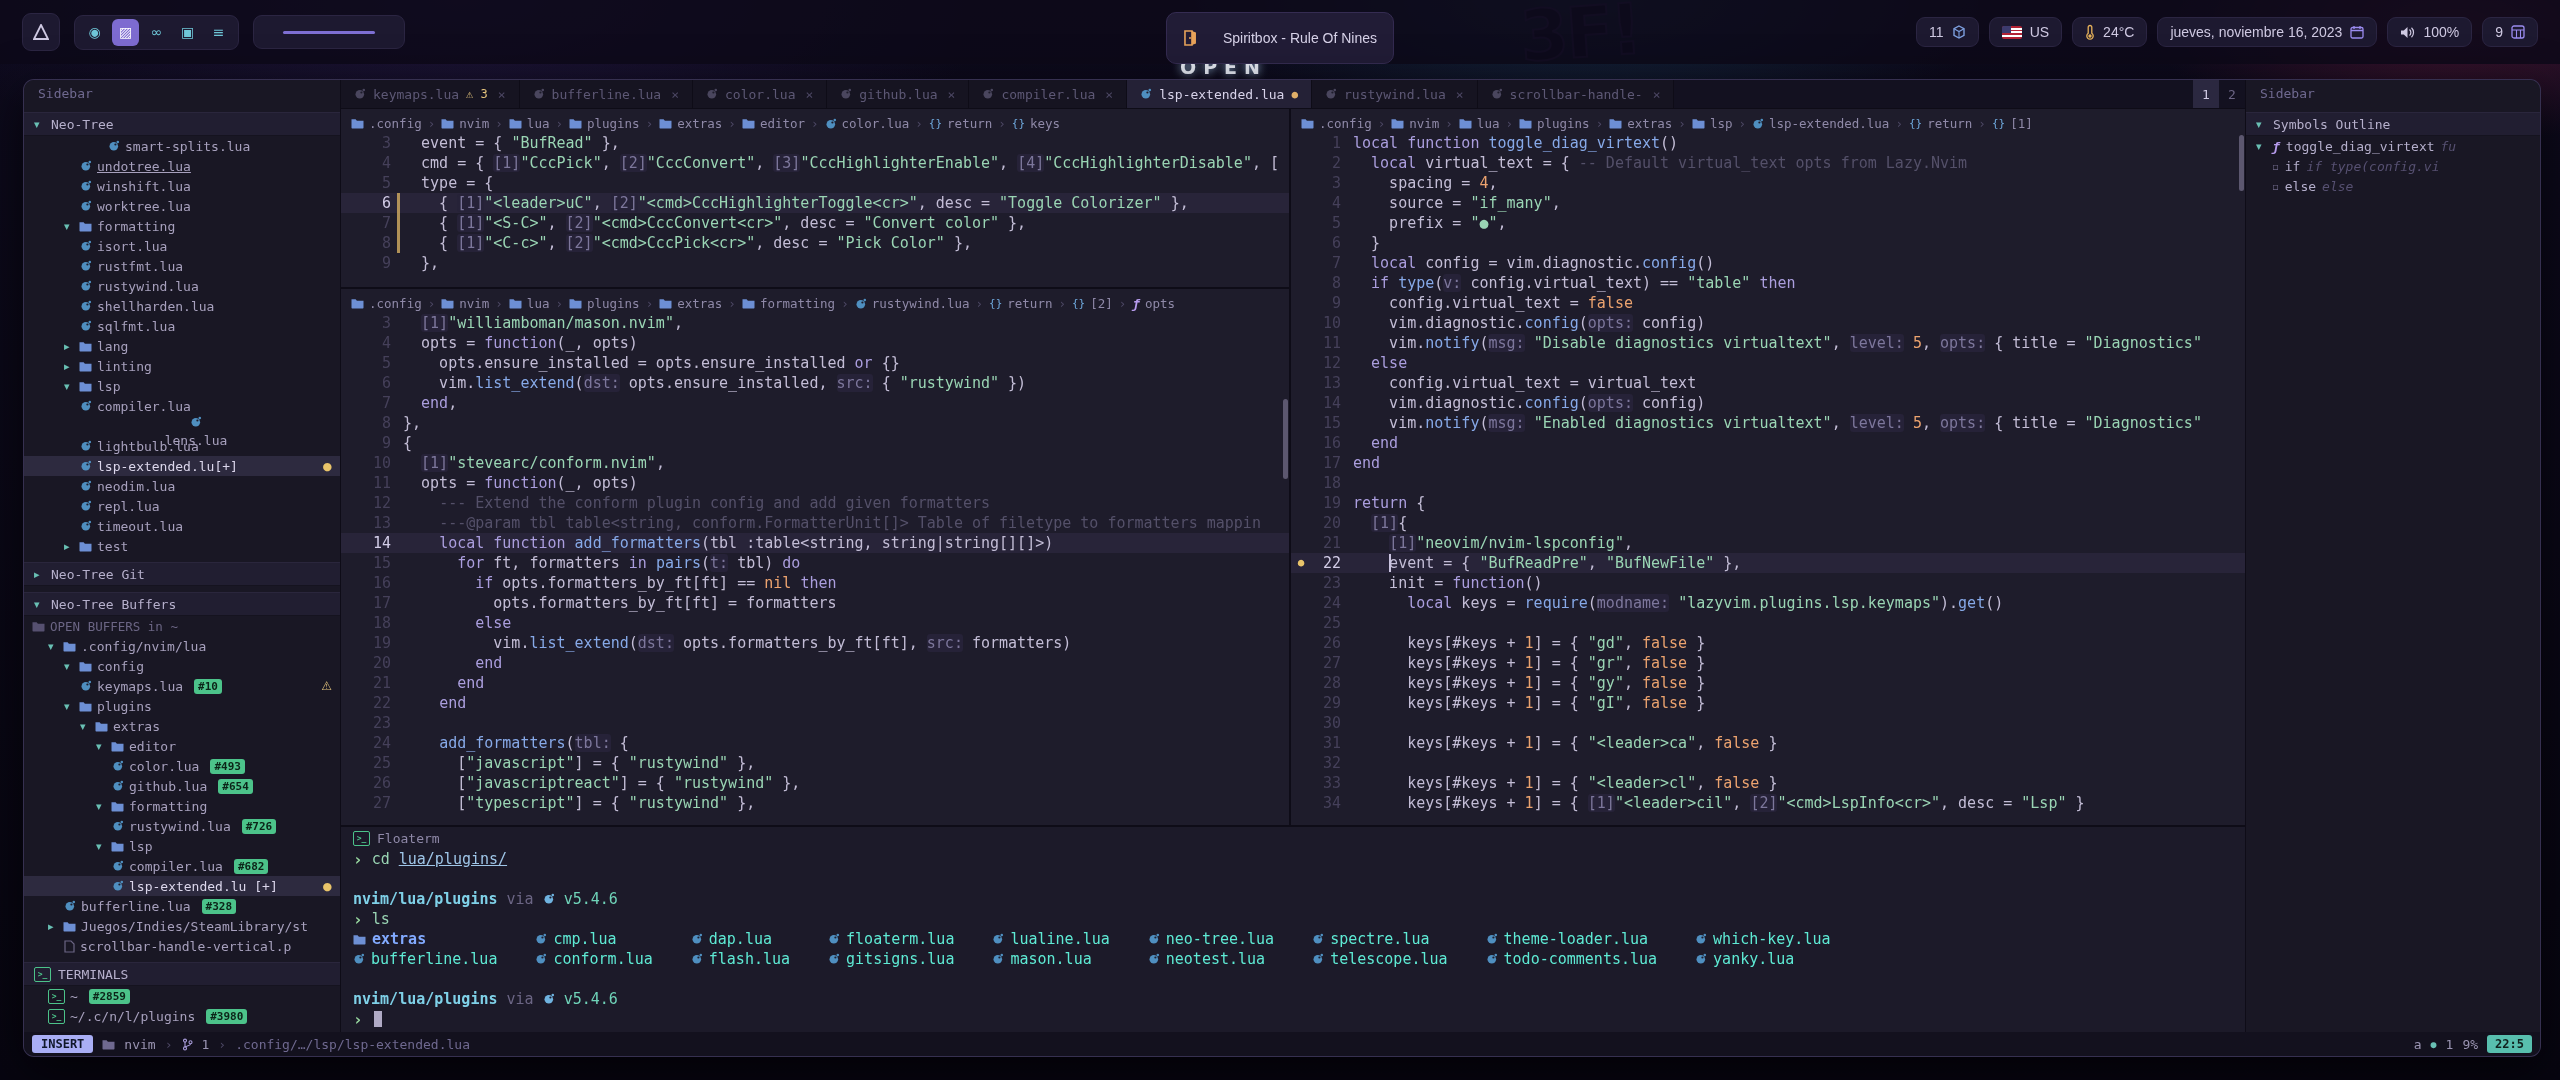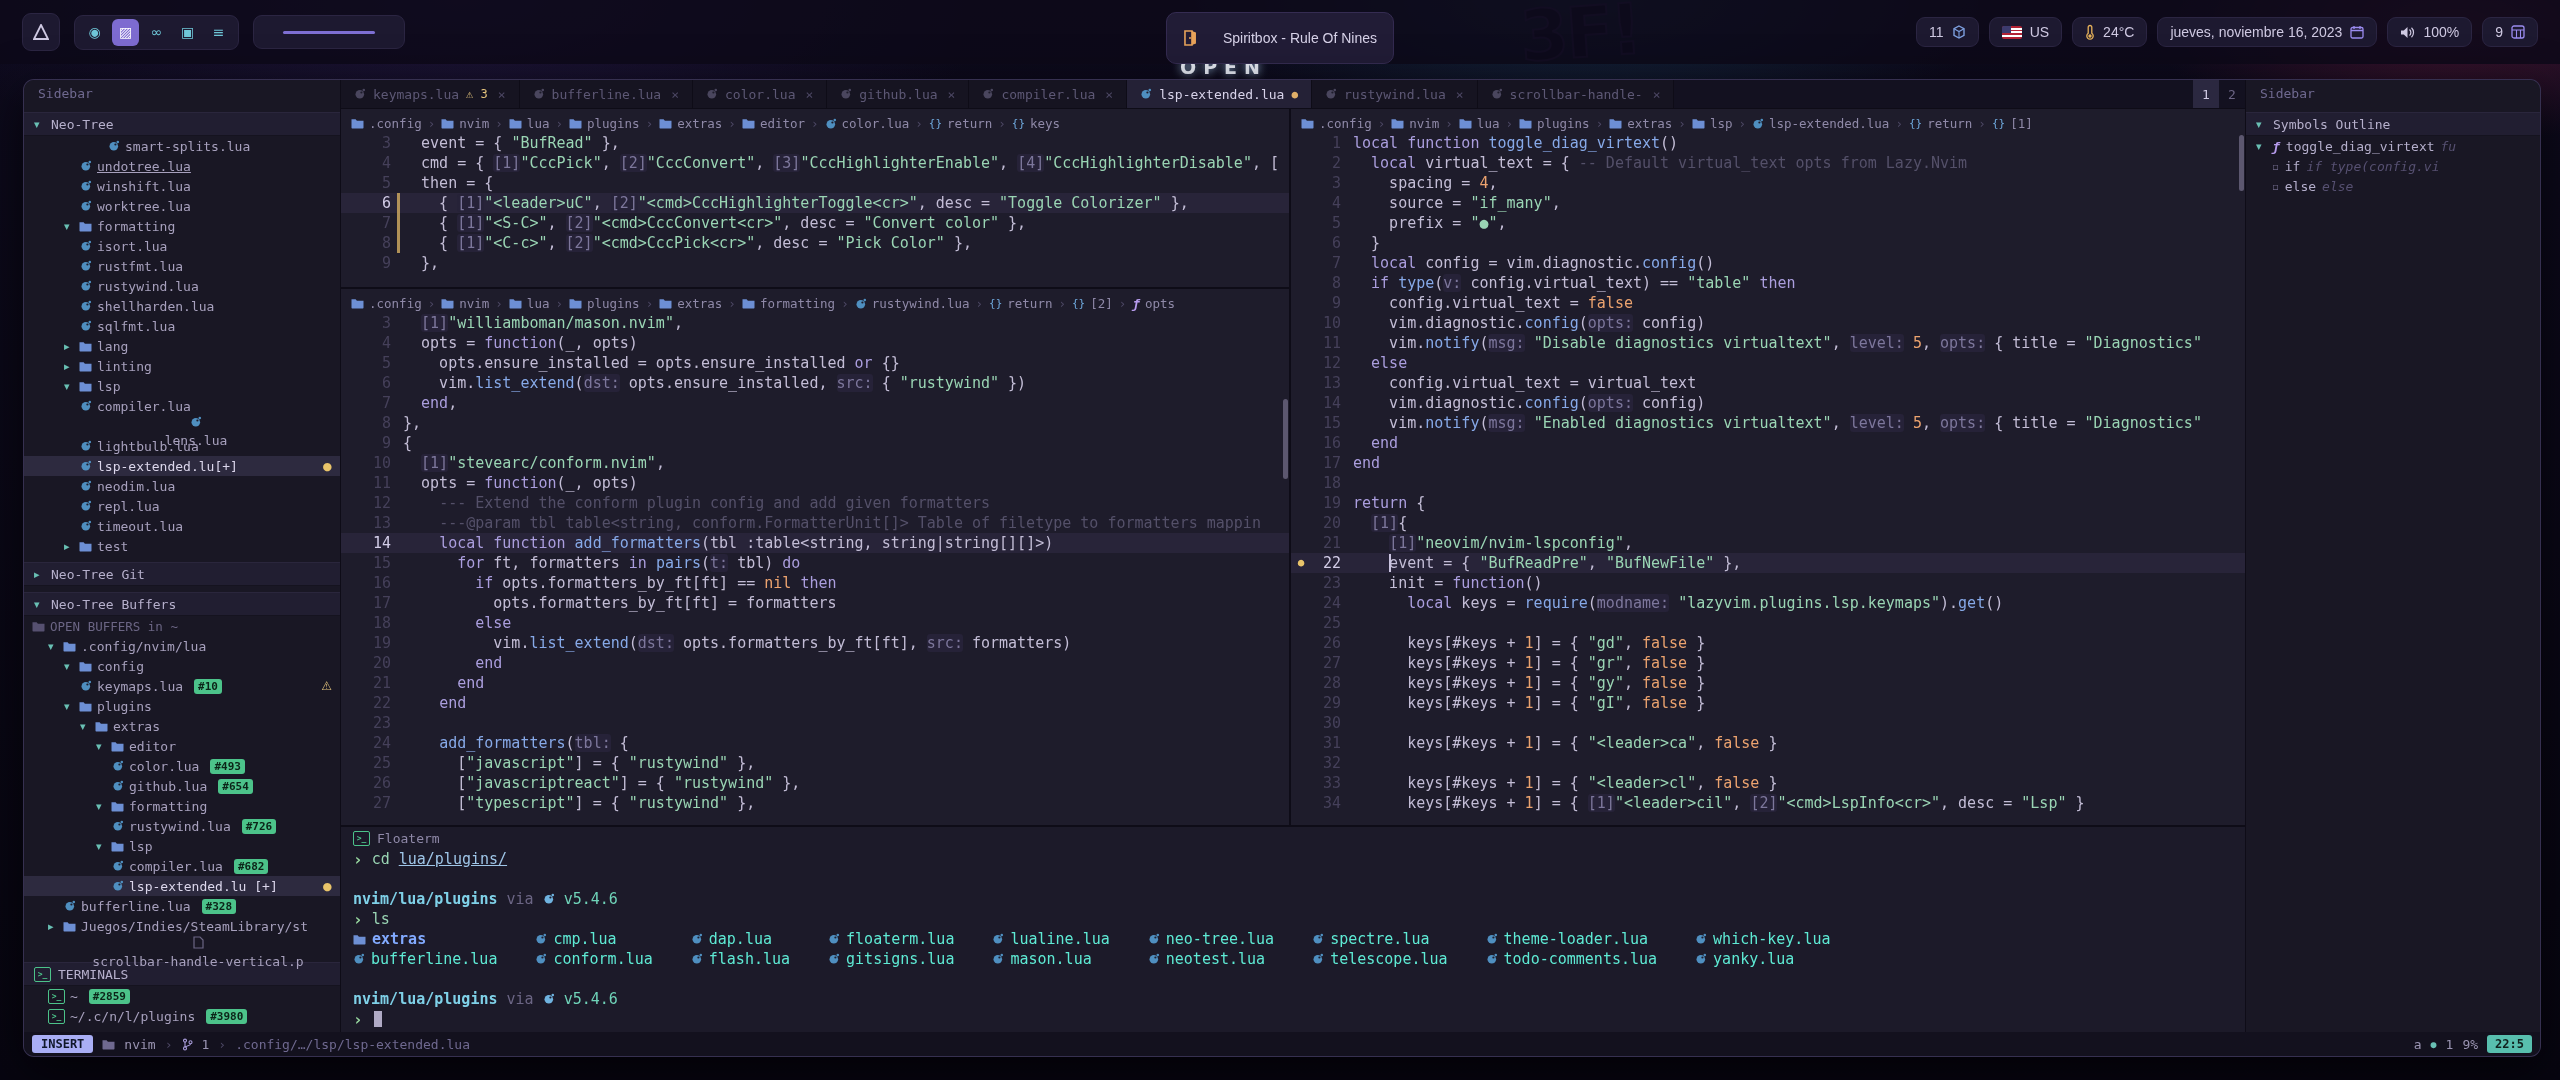--- a/index.html
+++ b/index.html
@@ -518,21 +518,21 @@
           <span class="lbl">bufferline.lua</span>
           <span class="badge">#328</span>
         </div>
         <div class="trow" style="padding-left: 24px;">
           <span class="chev">▸</span>
           <svg class="ic" width="13" height="11" viewBox="0 0 13 11">
             <path d="M.5 1.2h4.1l1.3 1.5h6.6v7.1c0 .4-.3.7-.7.7H1.2a.7.7 0 0 1-.7-.7z" fill="#6d8fd4"></path>
           </svg>
           <span class="lbl">Juegos/Indies/SteamLibrary/st</span>
         </div>
-        <div class="trow" style="padding-left: 40px; flex-direction: column;">
+        <div class="trow" style="padding-left: 40px;">
           <svg class="ic" width="11" height="13" viewBox="0 0 11 13">
             <path d="M1 1h6l3 3v8H1z" fill="none" stroke="#6b6584" stroke-width="1.2"></path>
           </svg>
           <span class="lbl">scrollbar-handle-vertical.p</span>
         </div>
       </div>
     <div class="sec-h">
       <span class="termic">&gt;_</span>
       <span>TERMINALS</span>
     </div>
@@ -693,21 +693,21 @@
               </span>
               <span class="bsep">›</span>
               <span class="crumb">
                 <span class="ic braces">{}</span>
                 <span>keys</span>
               </span>
             </div>
           <div class="code">
               <div class="row"><span class="sign"></span><span class="num">3</span><span class="txt">  event = { <span class="st">"BufRead"</span> },</span></div>
               <div class="row"><span class="sign"></span><span class="num">4</span><span class="txt">  cmd = { <span class="ix">[1]</span><span class="st">"CccPick"</span>, <span class="ix">[2]</span><span class="st">"CccConvert"</span>, <span class="ix">[3]</span><span class="st">"CccHighlighterEnable"</span>, <span class="ix">[4]</span><span class="st">"CccHighlighterDisable"</span>, [</span></div>
-              <div class="row"><span class="sign"></span><span class="num">5</span><span class="txt">  then = {</span></div>
+              <div class="row"><span class="sign"></span><span class="num">5</span><span class="txt">  type = {</span></div>
               <div class="row cur gc"><span class="sign"></span><span class="num">6</span><span class="txt">    { <span class="ix">[1]</span><span class="st">"&lt;leader&gt;uC"</span>, <span class="ix">[2]</span><span class="st">"&lt;cmd&gt;CccHighlighterToggle&lt;cr&gt;"</span>, desc = <span class="st">"Toggle Colorizer"</span> },</span></div>
               <div class="row gc"><span class="sign"></span><span class="num">7</span><span class="txt">    { <span class="ix">[1]</span><span class="st">"&lt;S-C&gt;"</span>, <span class="ix">[2]</span><span class="st">"&lt;cmd&gt;CccConvert&lt;cr&gt;"</span>, desc = <span class="st">"Convert color"</span> },</span></div>
               <div class="row gc"><span class="sign"></span><span class="num">8</span><span class="txt">    { <span class="ix">[1]</span><span class="st">"&lt;C-c&gt;"</span>, <span class="ix">[2]</span><span class="st">"&lt;cmd&gt;CccPick&lt;cr&gt;"</span>, desc = <span class="st">"Pick Color"</span> },</span></div>
               <div class="row"><span class="sign"></span><span class="num">9</span><span class="txt">  },</span></div>
             </div>
         </section>
         <section class="pane" id="pane-rustywind">
           <div class="breadcrumb">
               <span class="crumb">
                 <svg class="ic" width="13" height="11" viewBox="0 0 13 11">

